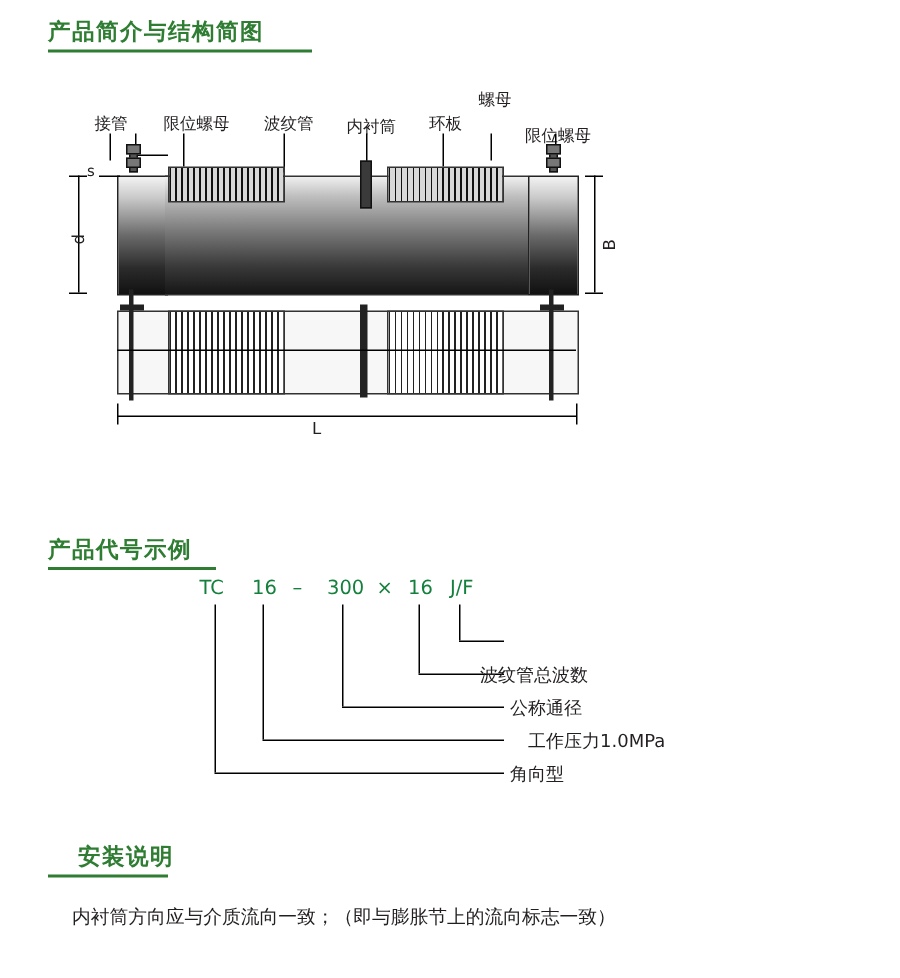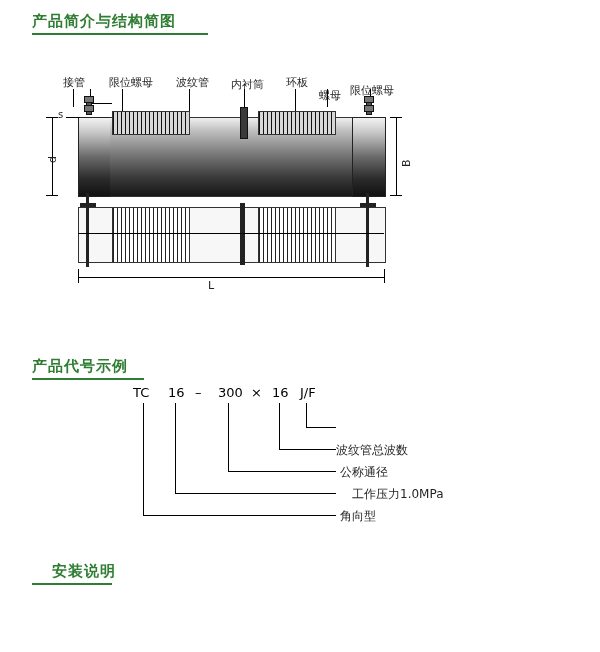--- a/index.html
+++ b/index.html
@@ -84,21 +84,21 @@
   .dimtxt.vert{
     transform:rotate(-90deg);transform-origin:left top;
   }
   .tick{position:absolute;width:1px;background:#000;}
 
   
   #code{
     position:absolute;left:0;top:385px;width:600px;height:170px;
   }
   .codechar{
-    position:absolute;font-size:13px;color:#000000;white-space:nowrap;
+    position:absolute;font-size:13px;color:#15803d;white-space:nowrap;
   }
   .codedesc{
     position:absolute;font-size:12px;color:#231f20;white-space:nowrap;
   }
   .cl-v{position:absolute;width:1px;background:#000;}
   .cl-h{position:absolute;height:1px;background:#000;}
 
   
   #notes{
     position:absolute;left:48px;top:600px;width:520px;
@@ -117,21 +117,21 @@
 <div class="section-title" id="title3">安装说明</div>
 <div class="title-underline" id="ul3"></div>
 
 <div id="diagram">
 
   <div class="lbl" style="left:63px;top:20px;">接管</div>
   <div class="lbl" style="left:109px;top:20px;">限位螺母</div>
   <div class="lbl" style="left:176px;top:20px;">波纹管</div>
   <div class="lbl" style="left:231px;top:22px;">内衬筒</div>
   <div class="lbl" style="left:286px;top:20px;">环板</div>
-  <div class="lbl" style="left:319px;top:4px;margin-top:29px;">螺母</div>
+  <div class="lbl" style="left:319px;top:4px;">螺母</div>
   <div class="lbl" style="left:350px;top:28px;">限位螺母</div>
 
   <div class="leader" style="left:73px;top:34px;height:18px;"></div>
   <div class="leader" style="left:90px;top:34px;height:14px;"></div>
   <div class="leader" style="left:90px;top:48px;width:22px;height:1px;background:#000;"></div>
   <div class="leader" style="left:122px;top:34px;height:22px;"></div>
   <div class="leader" style="left:189px;top:34px;height:26px;"></div>
   <div class="leader" style="left:244px;top:34px;height:42px;"></div>
   <div class="leader" style="left:295px;top:34px;height:22px;"></div>
   <div class="leader" style="left:327px;top:34px;height:18px;"></div>
@@ -202,20 +202,21 @@
   <div class="cl-v" style="left:228px;top:18px;height:68px;"></div>
   <div class="cl-v" style="left:279px;top:18px;height:46px;"></div>
   <div class="cl-v" style="left:306px;top:18px;height:24px;"></div>
 
   <div class="cl-h" style="left:306px;top:42px;width:30px;"></div>
   <div class="cl-h" style="left:279px;top:64px;width:57px;"></div>
   <div class="cl-h" style="left:228px;top:86px;width:108px;"></div>
   <div class="cl-h" style="left:175px;top:108px;width:161px;"></div>
   <div class="cl-h" style="left:143px;top:130px;width:193px;"></div>
 
-  <div class="codedesc" style="left:336px;top:57px;text-align:center;">波纹管总波数</div>
+  <div class="codedesc" style="left:320px;top:57px;text-align:center;">波纹管总波数</div>
   <div class="codedesc" style="left:340px;top:79px;">公称通径</div>
   <div class="codedesc" style="left:340px;top:101px;margin-left:12px;">工作压力1.0MPa</div>
   <div class="codedesc" style="left:340px;top:123px;">角向型</div>
 </div>
 
 <div id="notes">
+  <div>内衬筒方向应与介质流向一致；（即与膨胀节上的流向标志一致）</div>
 </div>
 
 </body></html>

